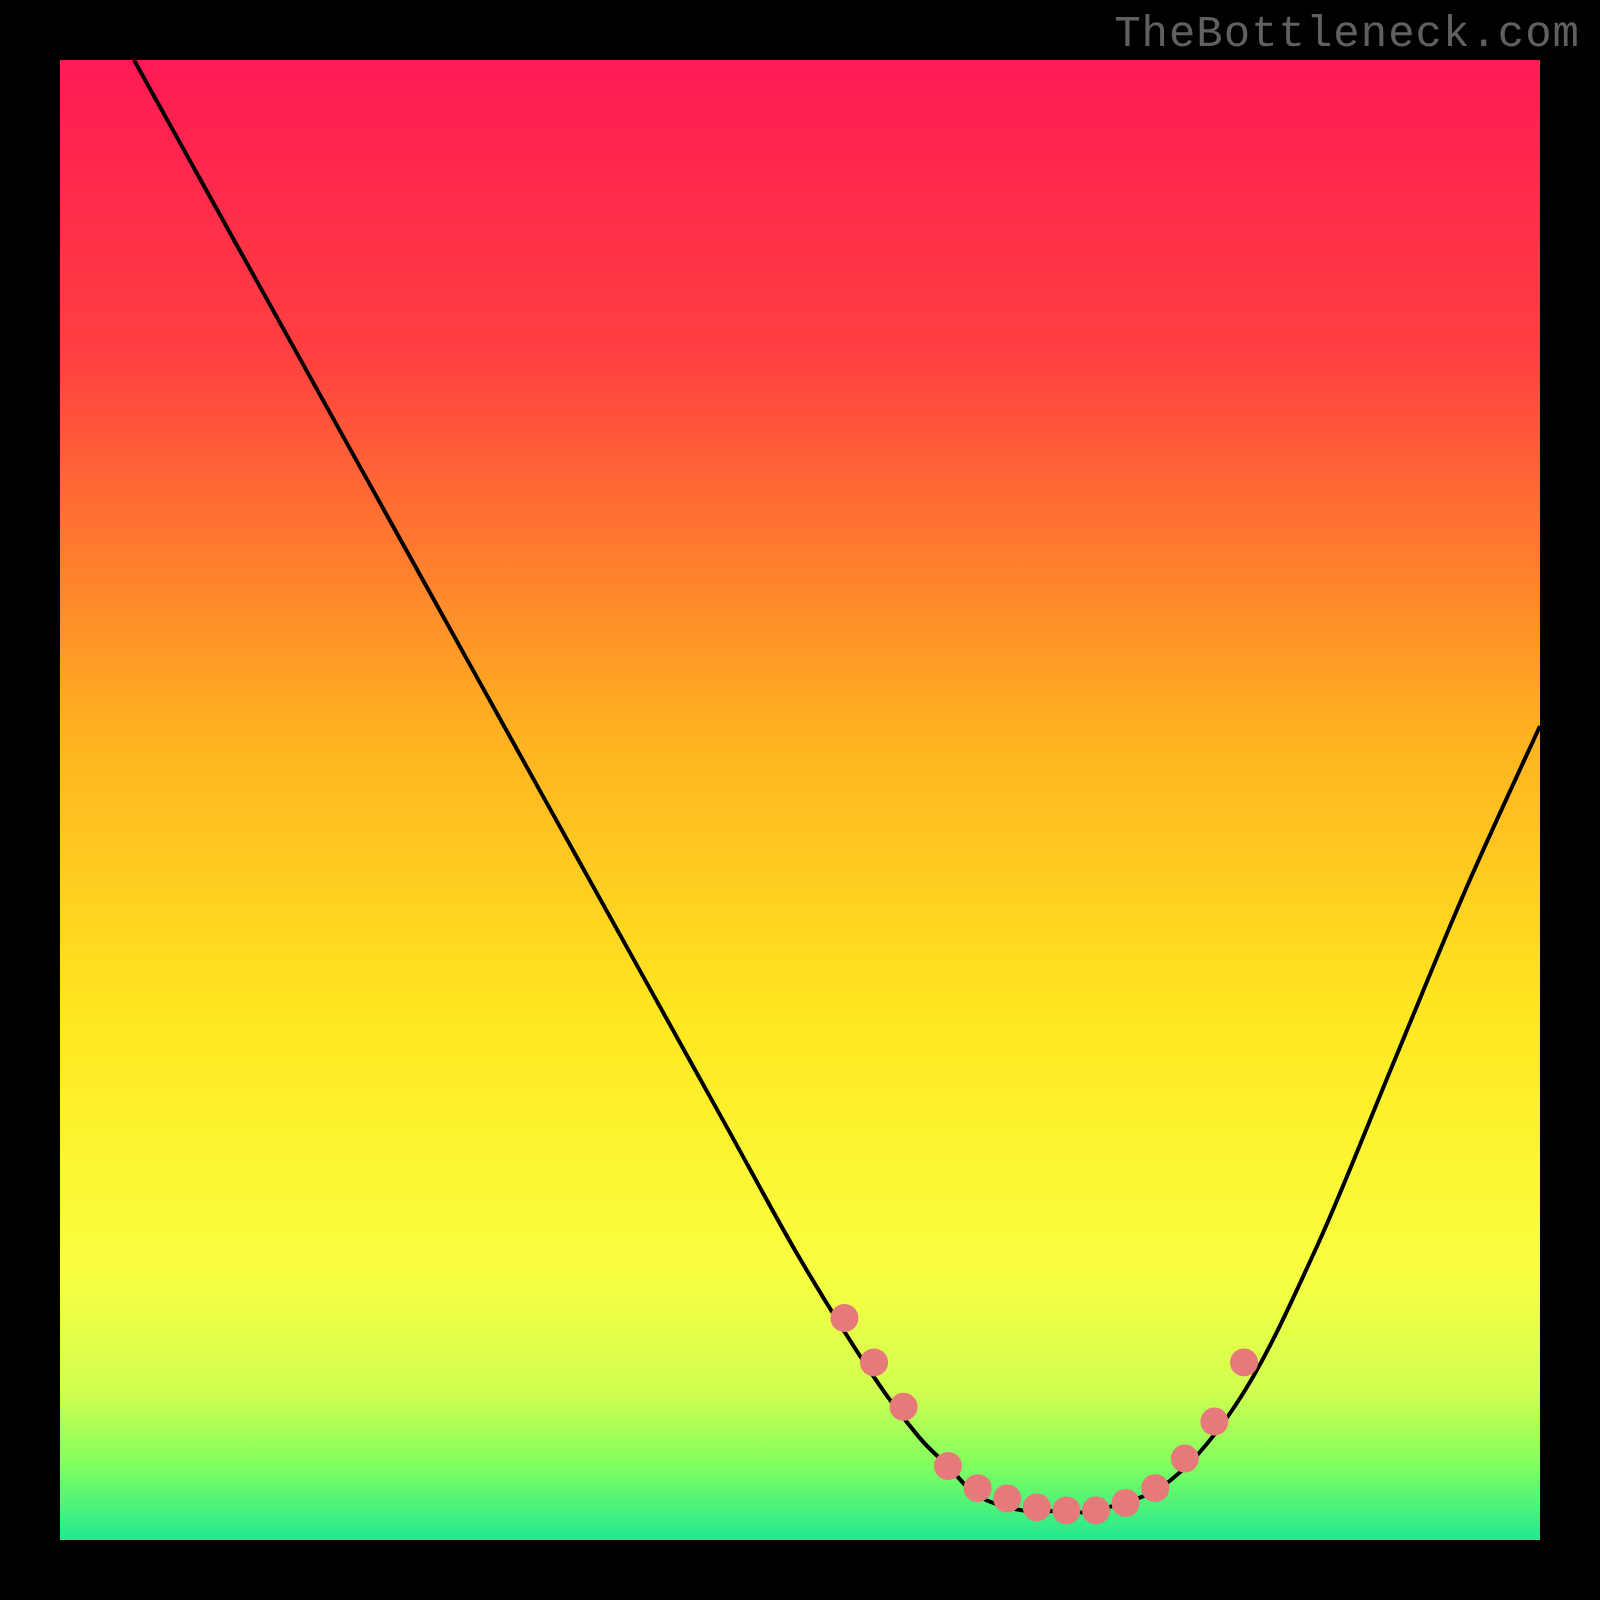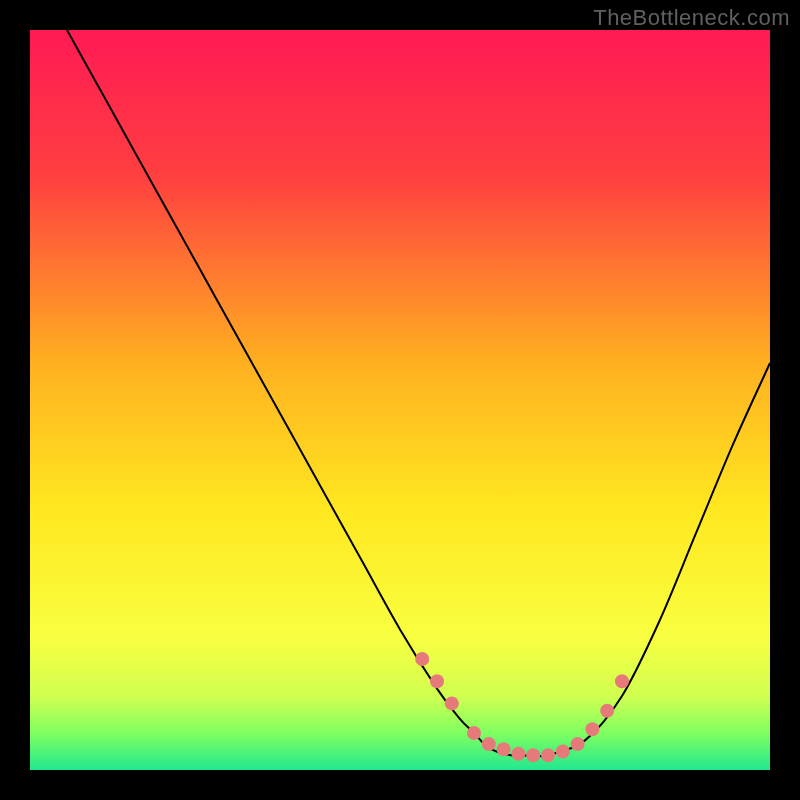--- a/index.html
+++ b/index.html
@@ -9,20 +9,21 @@
     width: 800px;
     height: 800px;
     overflow: hidden;
     font-family: Arial, Helvetica, sans-serif;
   }
   .outer {
     width: 800px;
     height: 800px;
     background: #000;
     position: relative;
+    font-family: Liberation Mono, monospace;
   }
   .watermark {
     position: absolute;
     top: 5px;
     right: 10px;
     color: #606060;
     font-size: 22px;
     font-weight: 500;
     letter-spacing: 0.5px;
     z-index: 10;

